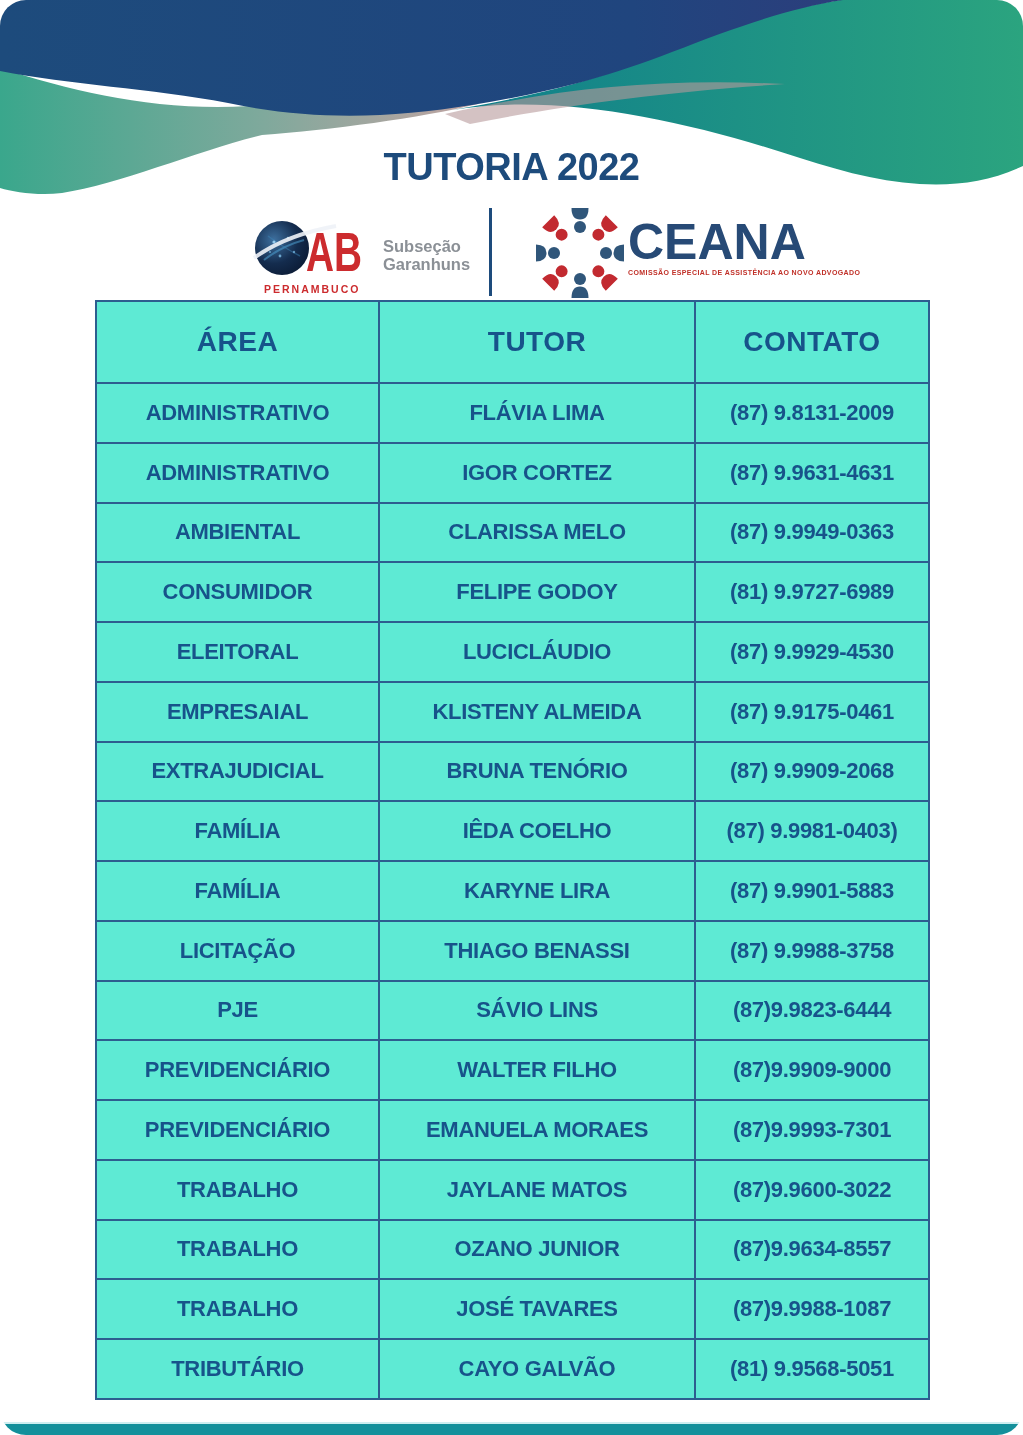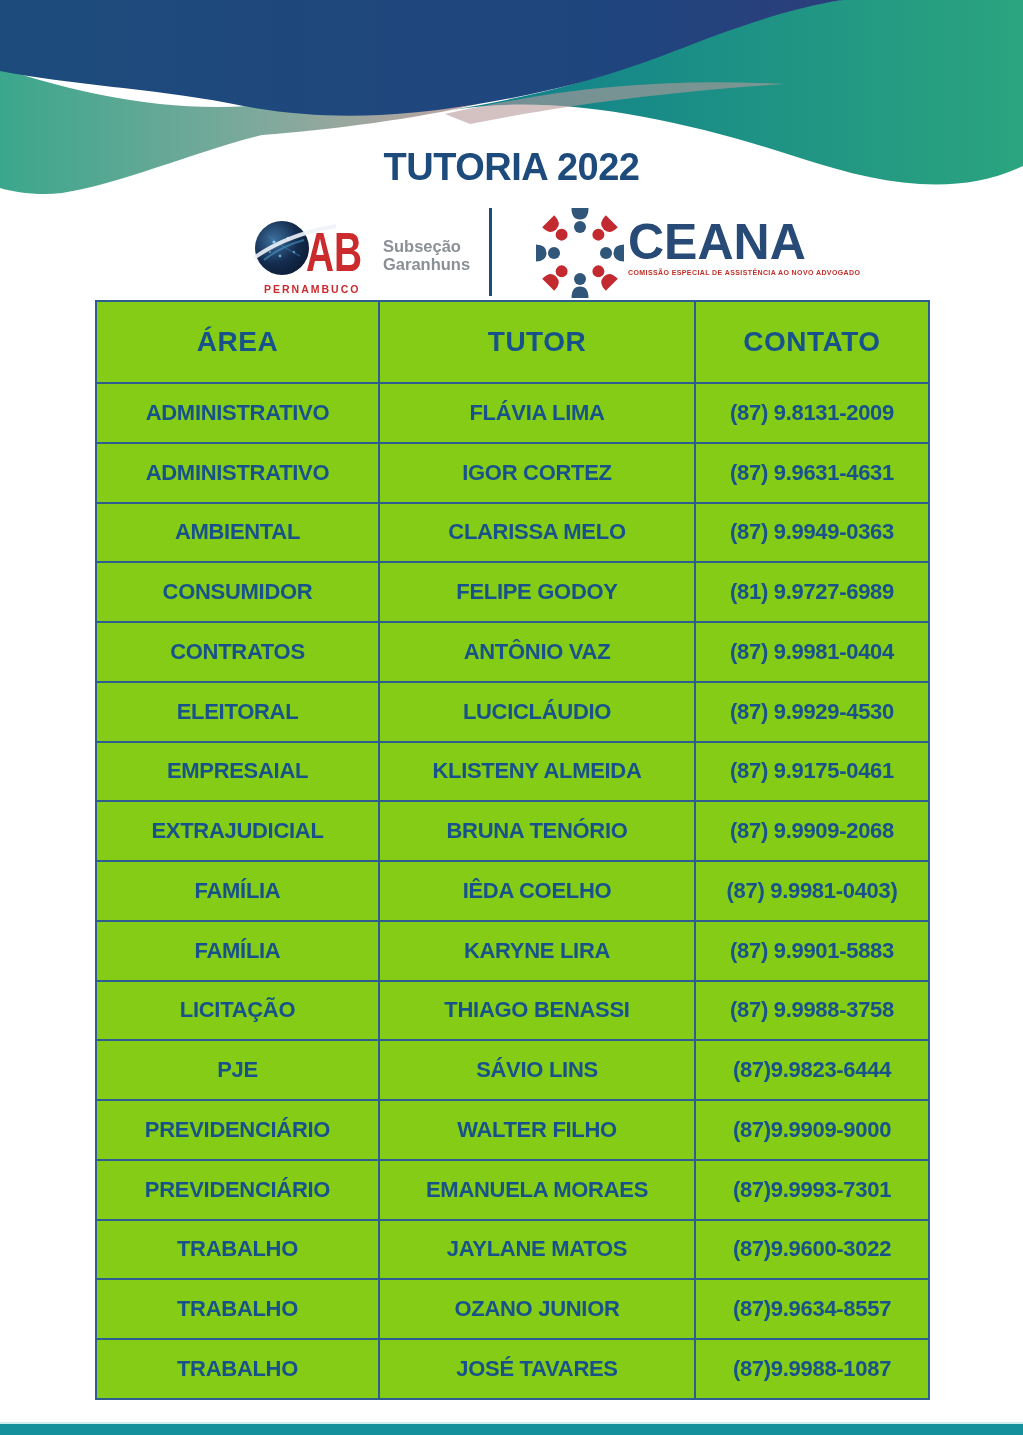--- a/index.html
+++ b/index.html
@@ -1,19 +1,20 @@
 <!DOCTYPE html>
 <html><head>
 <meta charset="utf-8">
 <style>
   html,body { margin:0; padding:0; background:#ffffff; }
   .page {
     position:relative; width:1023px; height:1435px;
     background:#ffffff; overflow:hidden;
     font-family:"Liberation Sans", sans-serif;
+    border-radius:26px;
   }
   .waves { position:absolute; top:0; left:0; }
   .page-title {
     position:absolute; top:146px; left:0; width:100%;
     text-align:center; font-size:38px; font-weight:bold;
     letter-spacing:-0.5px; color:#1d4b7c; margin:0;
   }
   .logos-row { position:absolute; top:204px; left:0; width:100%; height:98px;padding-left:48px; }
   .oab-logo { position:absolute; left:250px; top:4px; }
   .logo-divider {
@@ -25,21 +26,21 @@
   .ceana-name {
     font-size:50px; font-weight:bold; color:#274a76;
     line-height:52px; padding-top:8px; letter-spacing:0px;
   }
   .ceana-tagline {
     font-size:7px; font-weight:bold; color:#c03028;
     letter-spacing:0.4px; margin-top:1px; white-space:nowrap;
   }
   .doc-table {
     position:absolute; top:300px; left:95px; width:833px; height:1100px;
-    border-collapse:collapse; table-layout:fixed; background:#84cc16;
+    border-collapse:collapse; table-layout:fixed; background:#5eead4;
   }
   .doc-table th, .doc-table td {
     border:2px solid #2d5e8f; text-align:center; vertical-align:middle;
     color:#17538a; font-weight:bold; padding:0 4px; overflow:hidden;
   }
   .doc-table th { font-size:28px; height:80px; letter-spacing:0.5px; }
   .doc-table td { font-size:22px; letter-spacing:-0.3px;margin-left:10px; }
   .footer-accent-line {
     position:absolute; left:0; bottom:11px; width:100%; height:2px;
     background:#cdeef0;
@@ -158,25 +159,20 @@
           <td>AMBIENTAL</td>
           <td>CLARISSA MELO</td>
           <td>(87) 9.9949-0363</td>
         </tr>
         <tr>
           <td>CONSUMIDOR</td>
           <td>FELIPE GODOY</td>
           <td>(81) 9.9727-6989</td>
         </tr>
         <tr>
-          <td>CONTRATOS</td>
-          <td>ANTÔNIO VAZ</td>
-          <td>(87) 9.9981-0404</td>
-        </tr>
-        <tr>
           <td>ELEITORAL</td>
           <td>LUCICLÁUDIO</td>
           <td>(87) 9.9929-4530</td>
         </tr>
         <tr>
           <td>EMPRESAIAL</td>
           <td>KLISTENY ALMEIDA</td>
           <td>(87) 9.9175-0461</td>
         </tr>
         <tr>
@@ -222,19 +218,24 @@
         <tr>
           <td>TRABALHO</td>
           <td>OZANO JUNIOR</td>
           <td>(87)9.9634-8557</td>
         </tr>
         <tr>
           <td>TRABALHO</td>
           <td>JOSÉ TAVARES</td>
           <td>(87)9.9988-1087</td>
         </tr>
+        <tr>
+          <td>TRIBUTÁRIO</td>
+          <td>CAYO GALVÃO</td>
+          <td>(81) 9.9568-5051</td>
+        </tr>
       </tbody>
   </table>
 
   <div class="footer-accent-line"></div>
   <div class="footer-bar"></div>
 
 </div>
 
 </body></html>

